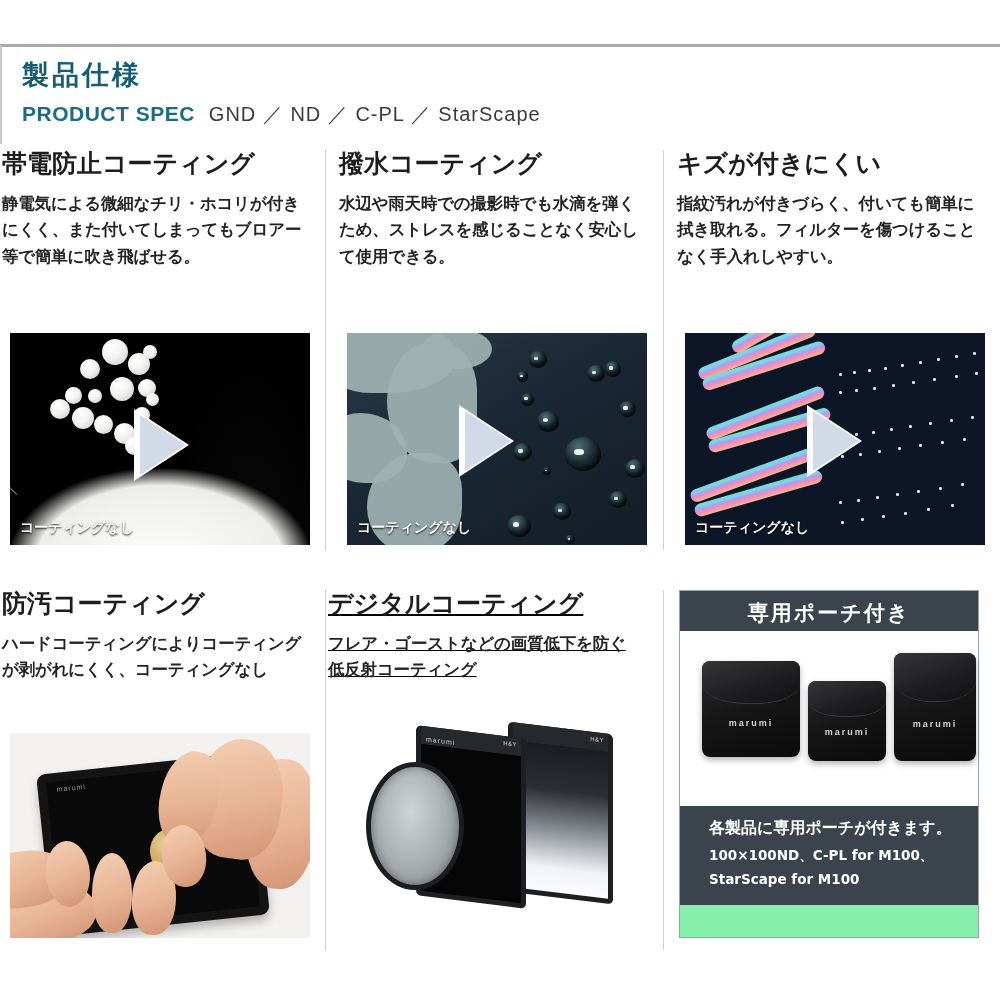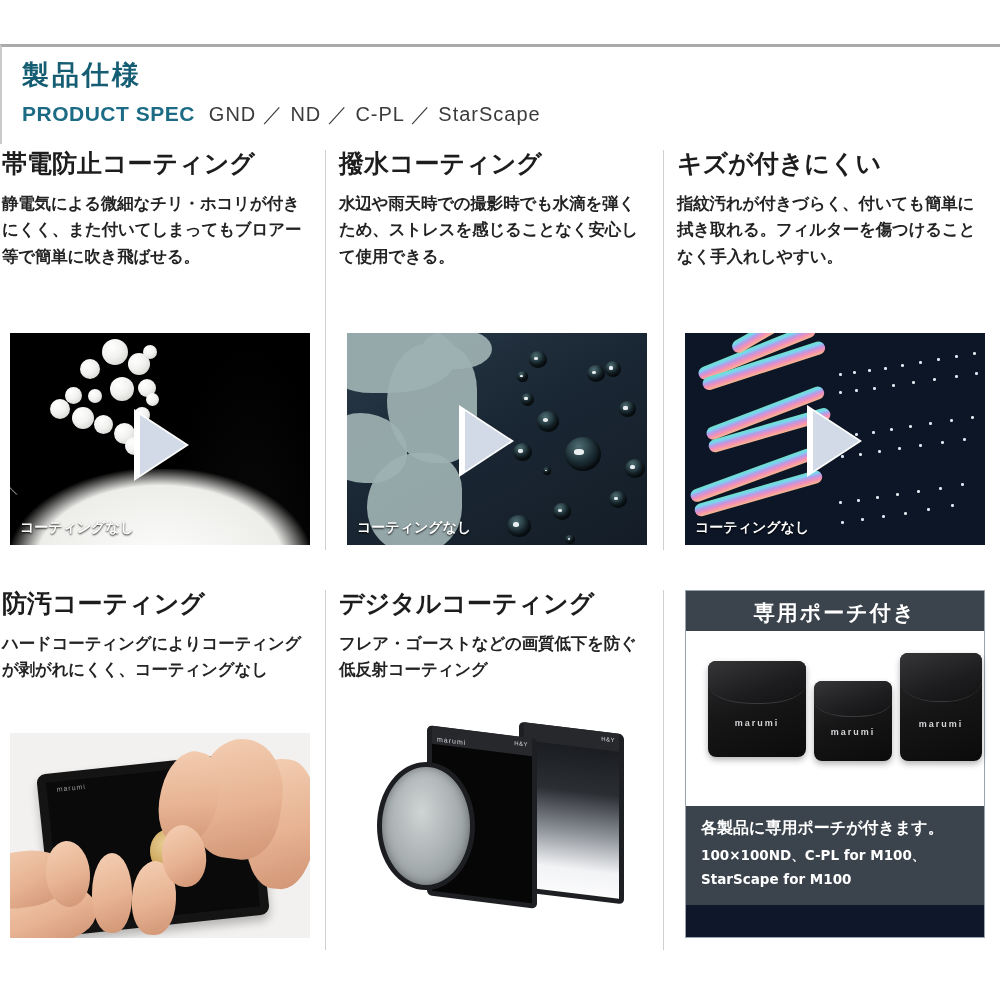--- a/index.html
+++ b/index.html
@@ -37,21 +37,21 @@
     letter-spacing:1px;
   }
 
   
   .grid{position:absolute;left:0;top:150px;width:1000px;height:850px;}
   .cell{position:absolute;box-sizing:border-box;}
   .c1{left:0px;   top:0px;   width:325px;height:430px;}
   .c2{left:337px; top:0px;   width:325px;height:430px;}
   .c3{left:675px; top:0px;   width:325px;height:430px;}
   .c4{left:0px;   top:440px; width:325px;height:410px;}
-  .c5{left:337px; top:440px; width:325px;height:410px;}
+  .c5{left:326px; top:440px; width:325px;height:410px;text-decoration:underline;}
   .c6{left:675px; top:440px; width:325px;height:410px;}
 
   .vdiv{position:absolute;top:0;width:1px;background:#cfd0d2;}
   .vdiv.d1{left:325px;top:0px;height:400px;}
   .vdiv.d2{left:663px;top:0px;height:400px;}
   .vdiv.d3{left:325px;top:440px;height:360px;}
   .vdiv.d4{left:663px;top:440px;height:360px;}
 
   .feat-title{
     font-size:25px;font-weight:bold;color:#1d1d1d;
@@ -145,38 +145,38 @@
          background:linear-gradient(180deg,#16181c 0%,#2b2e33 36%,#8d9298 62%,#f2f3f5 85%,#fbfbfc 100%);
          transform:skewY(7deg);}
   .sqf .top{position:absolute;left:0;right:0;top:-5px;height:18px;background:#26282c;}
   .sqf .top span{position:absolute;right:4px;top:4px;color:#cfd2d6;font-size:6px;letter-spacing:.5px;}
   .sqf .mk{position:absolute;left:5px;top:4px;color:#cfd2d6;font-size:7px;letter-spacing:1px;}
   .cpl{position:absolute;left:8px;top:52px;width:88px;height:118px;border-radius:50%;
     background:radial-gradient(ellipse at 45% 38%, #cfd4d4 0%, #a9b0b1 50%, #7d8586 100%);
     border:5px solid #1b1d20;box-shadow:inset 0 0 10px rgba(0,0,0,.35);}
 
   
-  .pouchpanel{position:absolute;left:10px;top:0px;width:300px;height:348px;
-    border:1px solid #9aa3ad;box-sizing:border-box;background:#0f172a;}
+  .pouchpanel{position:absolute;left:4px;top:0px;width:300px;height:348px;
+    border:1px solid #9aa3ad;box-sizing:border-box;background:#86efac;}
   .pouch-hdr{height:40px;background:#3b444c;position:relative;}
   .pouch-hdr span{
     position:absolute;left:0;right:0;top:8px;text-align:center;
     color:#fff;font-size:21px;font-weight:bold;letter-spacing:2px;
     font-family:"DejaVu Sans","Liberation Sans",sans-serif;}
   .pouch-imgs{position:relative;height:175px;background:#fff;}
   .pouchbag{position:absolute;border-radius:8px;
     background:linear-gradient(160deg,#2c2c2e 0%,#161617 48%,#0b0b0c 100%);
     box-shadow:0 3px 6px rgba(0,0,0,.3);}
   .pouchbag .flap{position:absolute;left:0;right:0;top:0;height:44%;
     border-radius:8px 8px 45% 45%;
     background:linear-gradient(160deg,#363638 0%,#1d1d1f 60%,#121213 100%);
     border-bottom:1px solid #3a3a3c;}
   .pouchbag .mk{position:absolute;left:0;right:0;bottom:30%;text-align:center;
     color:#d4d6d8;font-size:9px;letter-spacing:2px;font-weight:bold;}
-  .pouch-note{background:#3b444c;padding:12px 13px 14px 15px;color:#fff;}
+  .pouch-note{background:#3b444c;padding:12px 13px 14px 29px;color:#fff;}
   .pouch-note .t{font-size:16px;font-weight:bold;letter-spacing:0px;margin-bottom:5px;
      font-family:"DejaVu Sans","Liberation Sans",sans-serif;}
   .pouch-note .l{font-size:13.5px;line-height:1.75;letter-spacing:0px;font-weight:bold;
      font-family:"DejaVu Sans","Liberation Sans",sans-serif;}
 </style>
 </head>
 <body>
 
 <div class="page">
 

